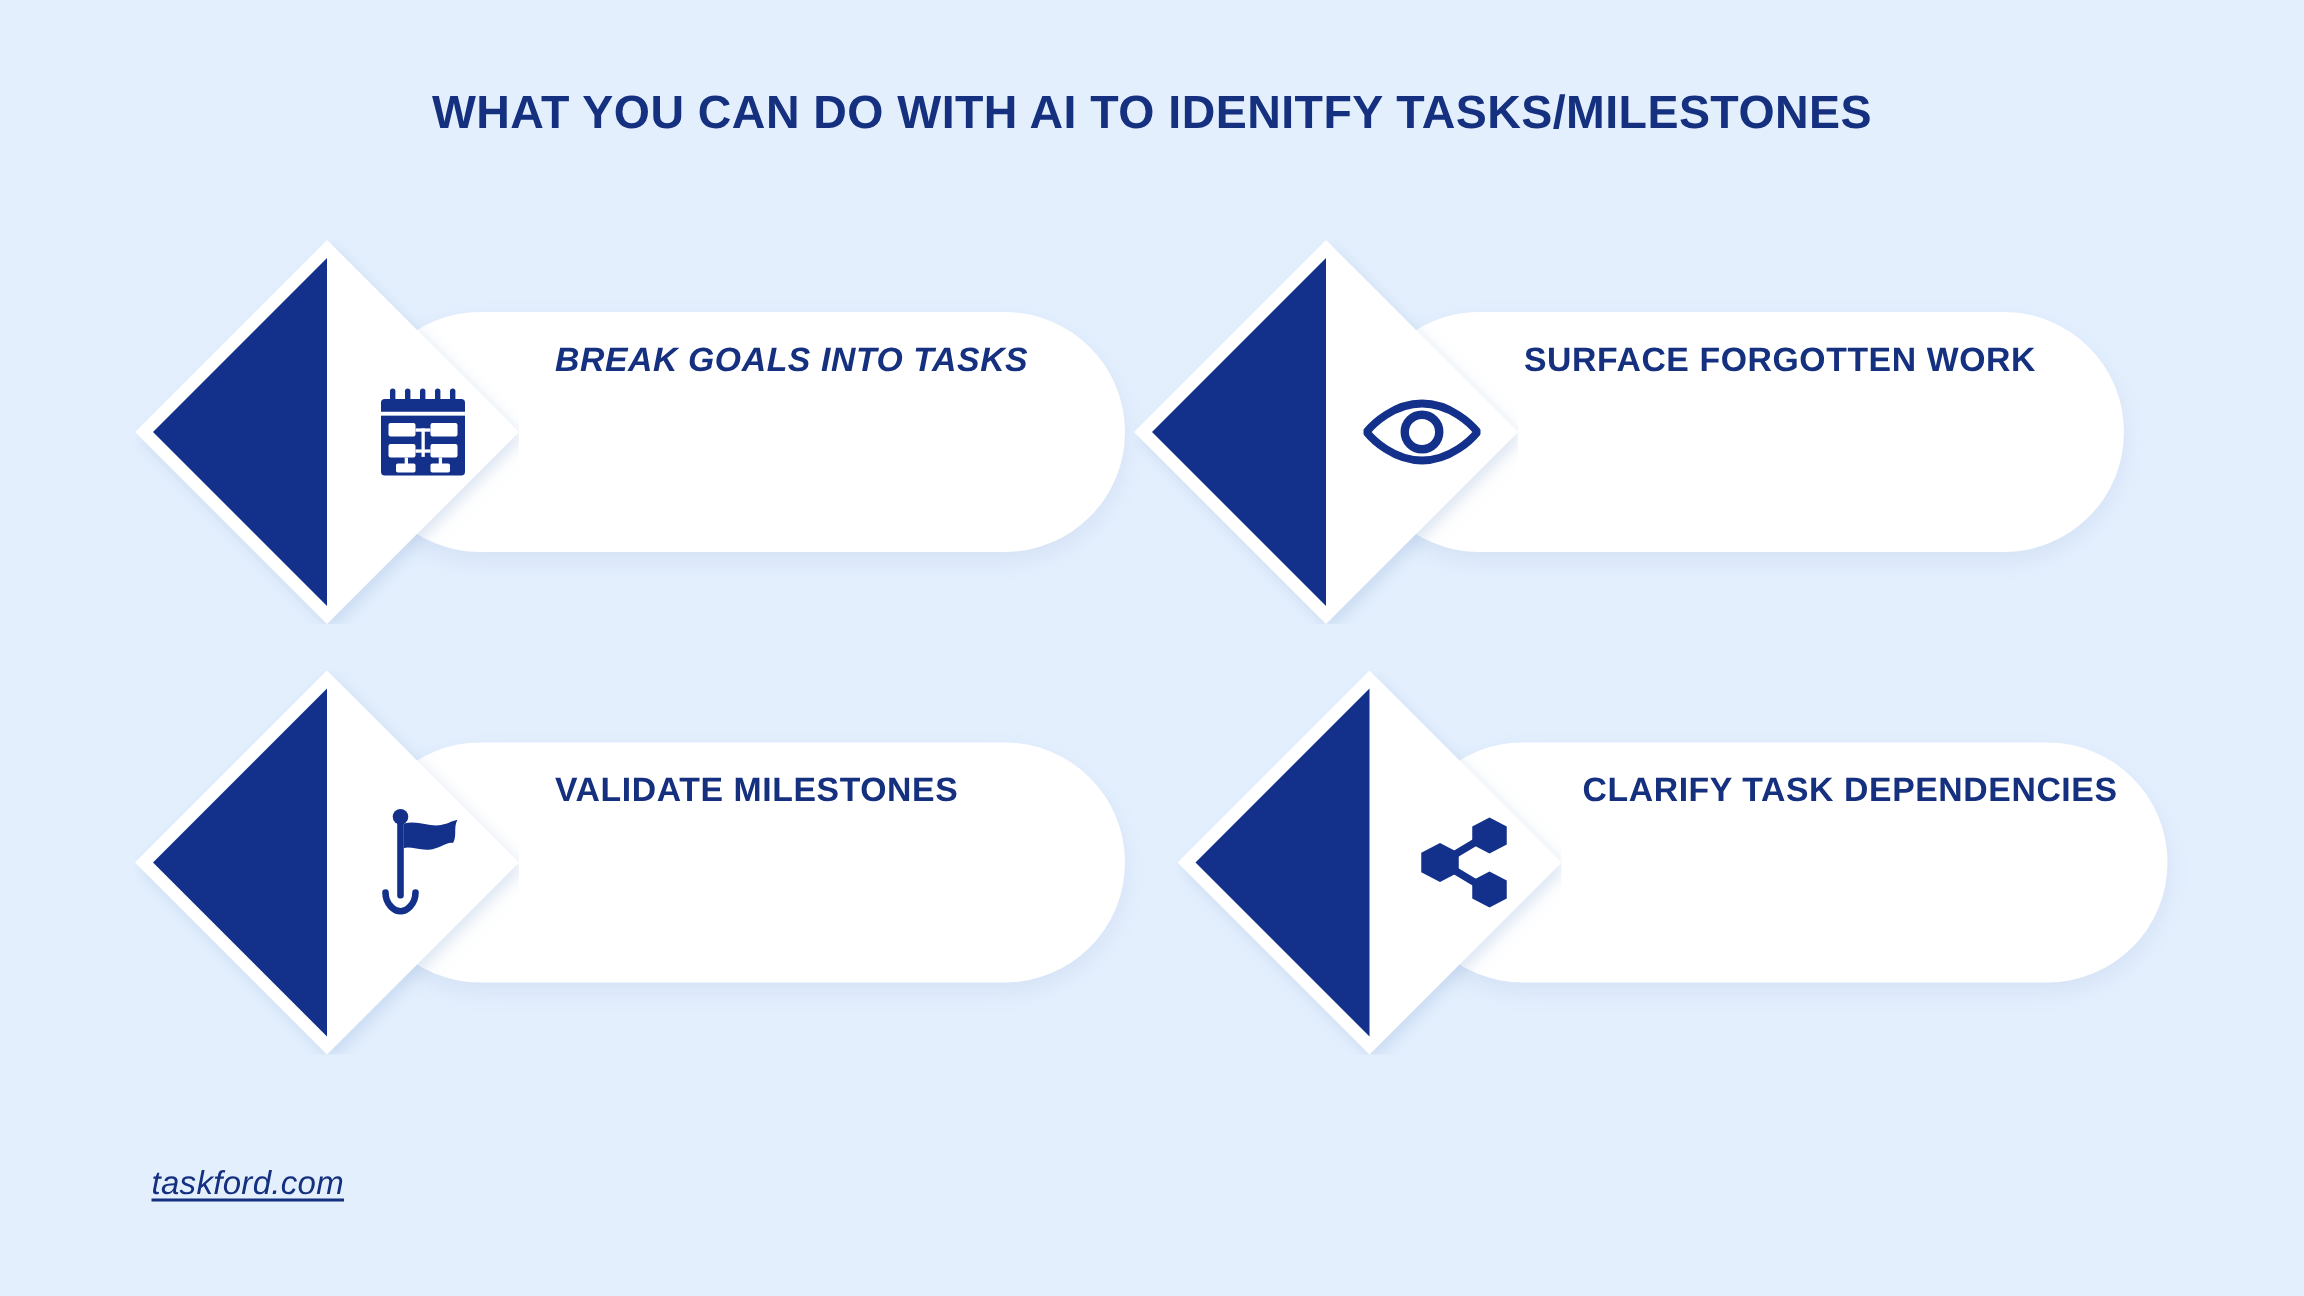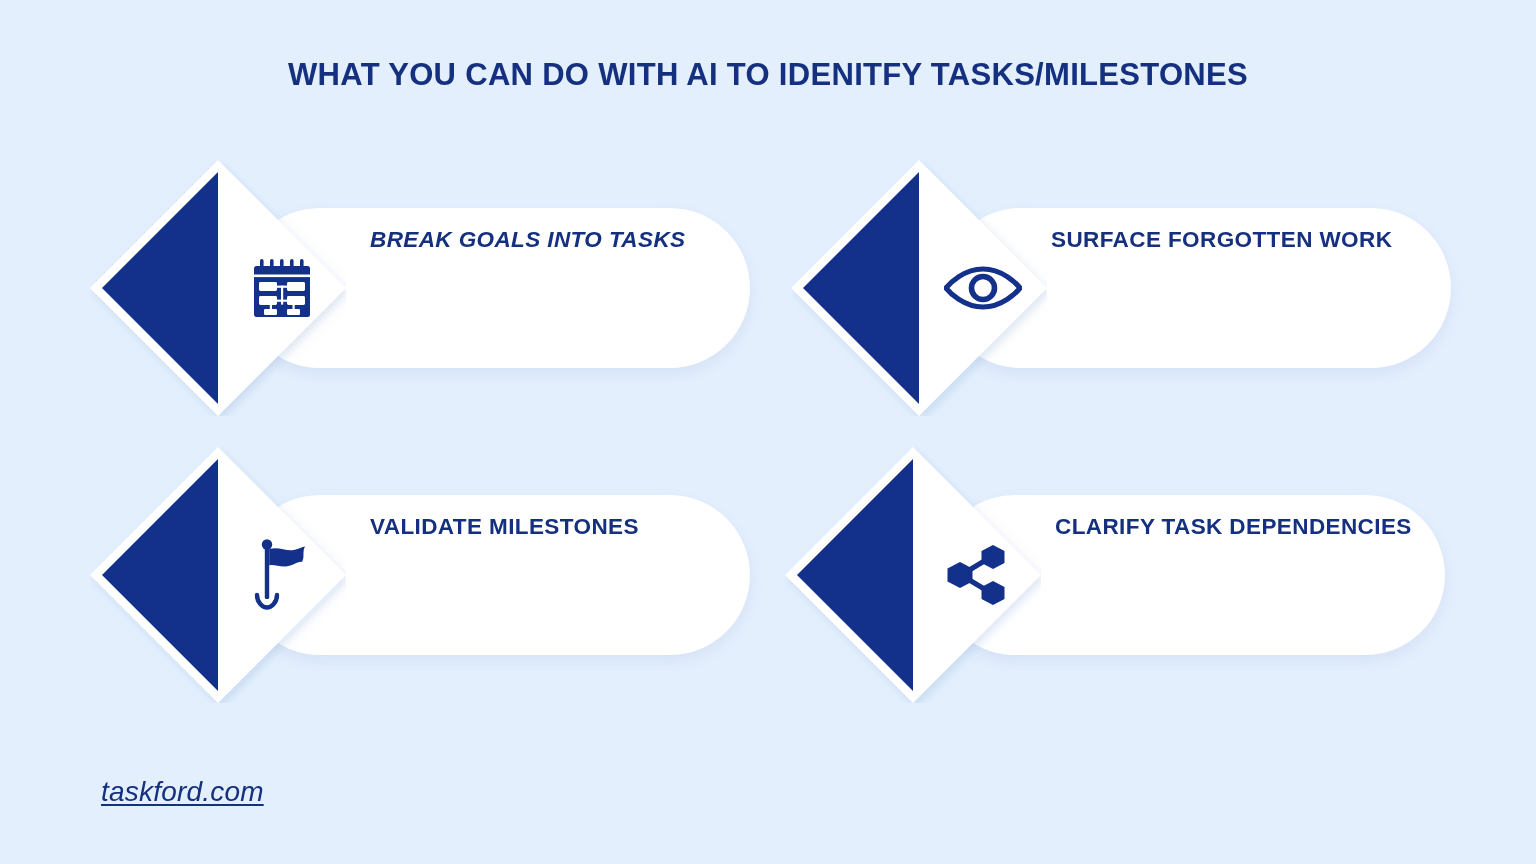--- a/index.html
+++ b/index.html
@@ -84,21 +84,21 @@
     align-items: center;
     justify-content: center;
   }
 
   .card .icon-slot svg {
     display: block;
   }
 
   
   #card-0 { left: 90px;  top: 160px; width: 700px; }
-  #card-1 { left: 791px; top: 160px; width: 700px; text-align: center; }
+  #card-1 { left: 756px; top: 160px; width: 700px; text-align: center; }
   #card-2 { left: 90px;  top: 447px; width: 700px; }
   #card-3 { left: 785px; top: 447px; width: 700px; }
 
   #card-0 .pill { left: 150px; width: 510px; }
   #card-1 .pill { left: 150px; width: 510px; }
   #card-2 .pill { left: 150px; width: 510px; }
   #card-3 .pill { left: 150px; width: 510px; }
 
   #card-0 .pill-label { left: 280px; font-style: italic; }
   #card-1 .pill-label { left: 260px; }
@@ -108,21 +108,21 @@
   #card-0 .icon-slot { left: 128px; }
   #card-1 .icon-slot { left: 128px; }
   #card-2 .icon-slot { left: 128px; }
   #card-3 .icon-slot { left: 128px; }
 
   
   .footer-link {
     position: absolute;
     left: 101px;
     top: 776px;
-    font-size: 28px;
+    font-size: 22px;
     font-style: italic;
     font-weight: 400;
     color: #14307f;
     text-decoration: underline;
     text-underline-offset: 3px;
     letter-spacing: 0.2px;
     white-space: nowrap;
   }
 </style>
 </head>

